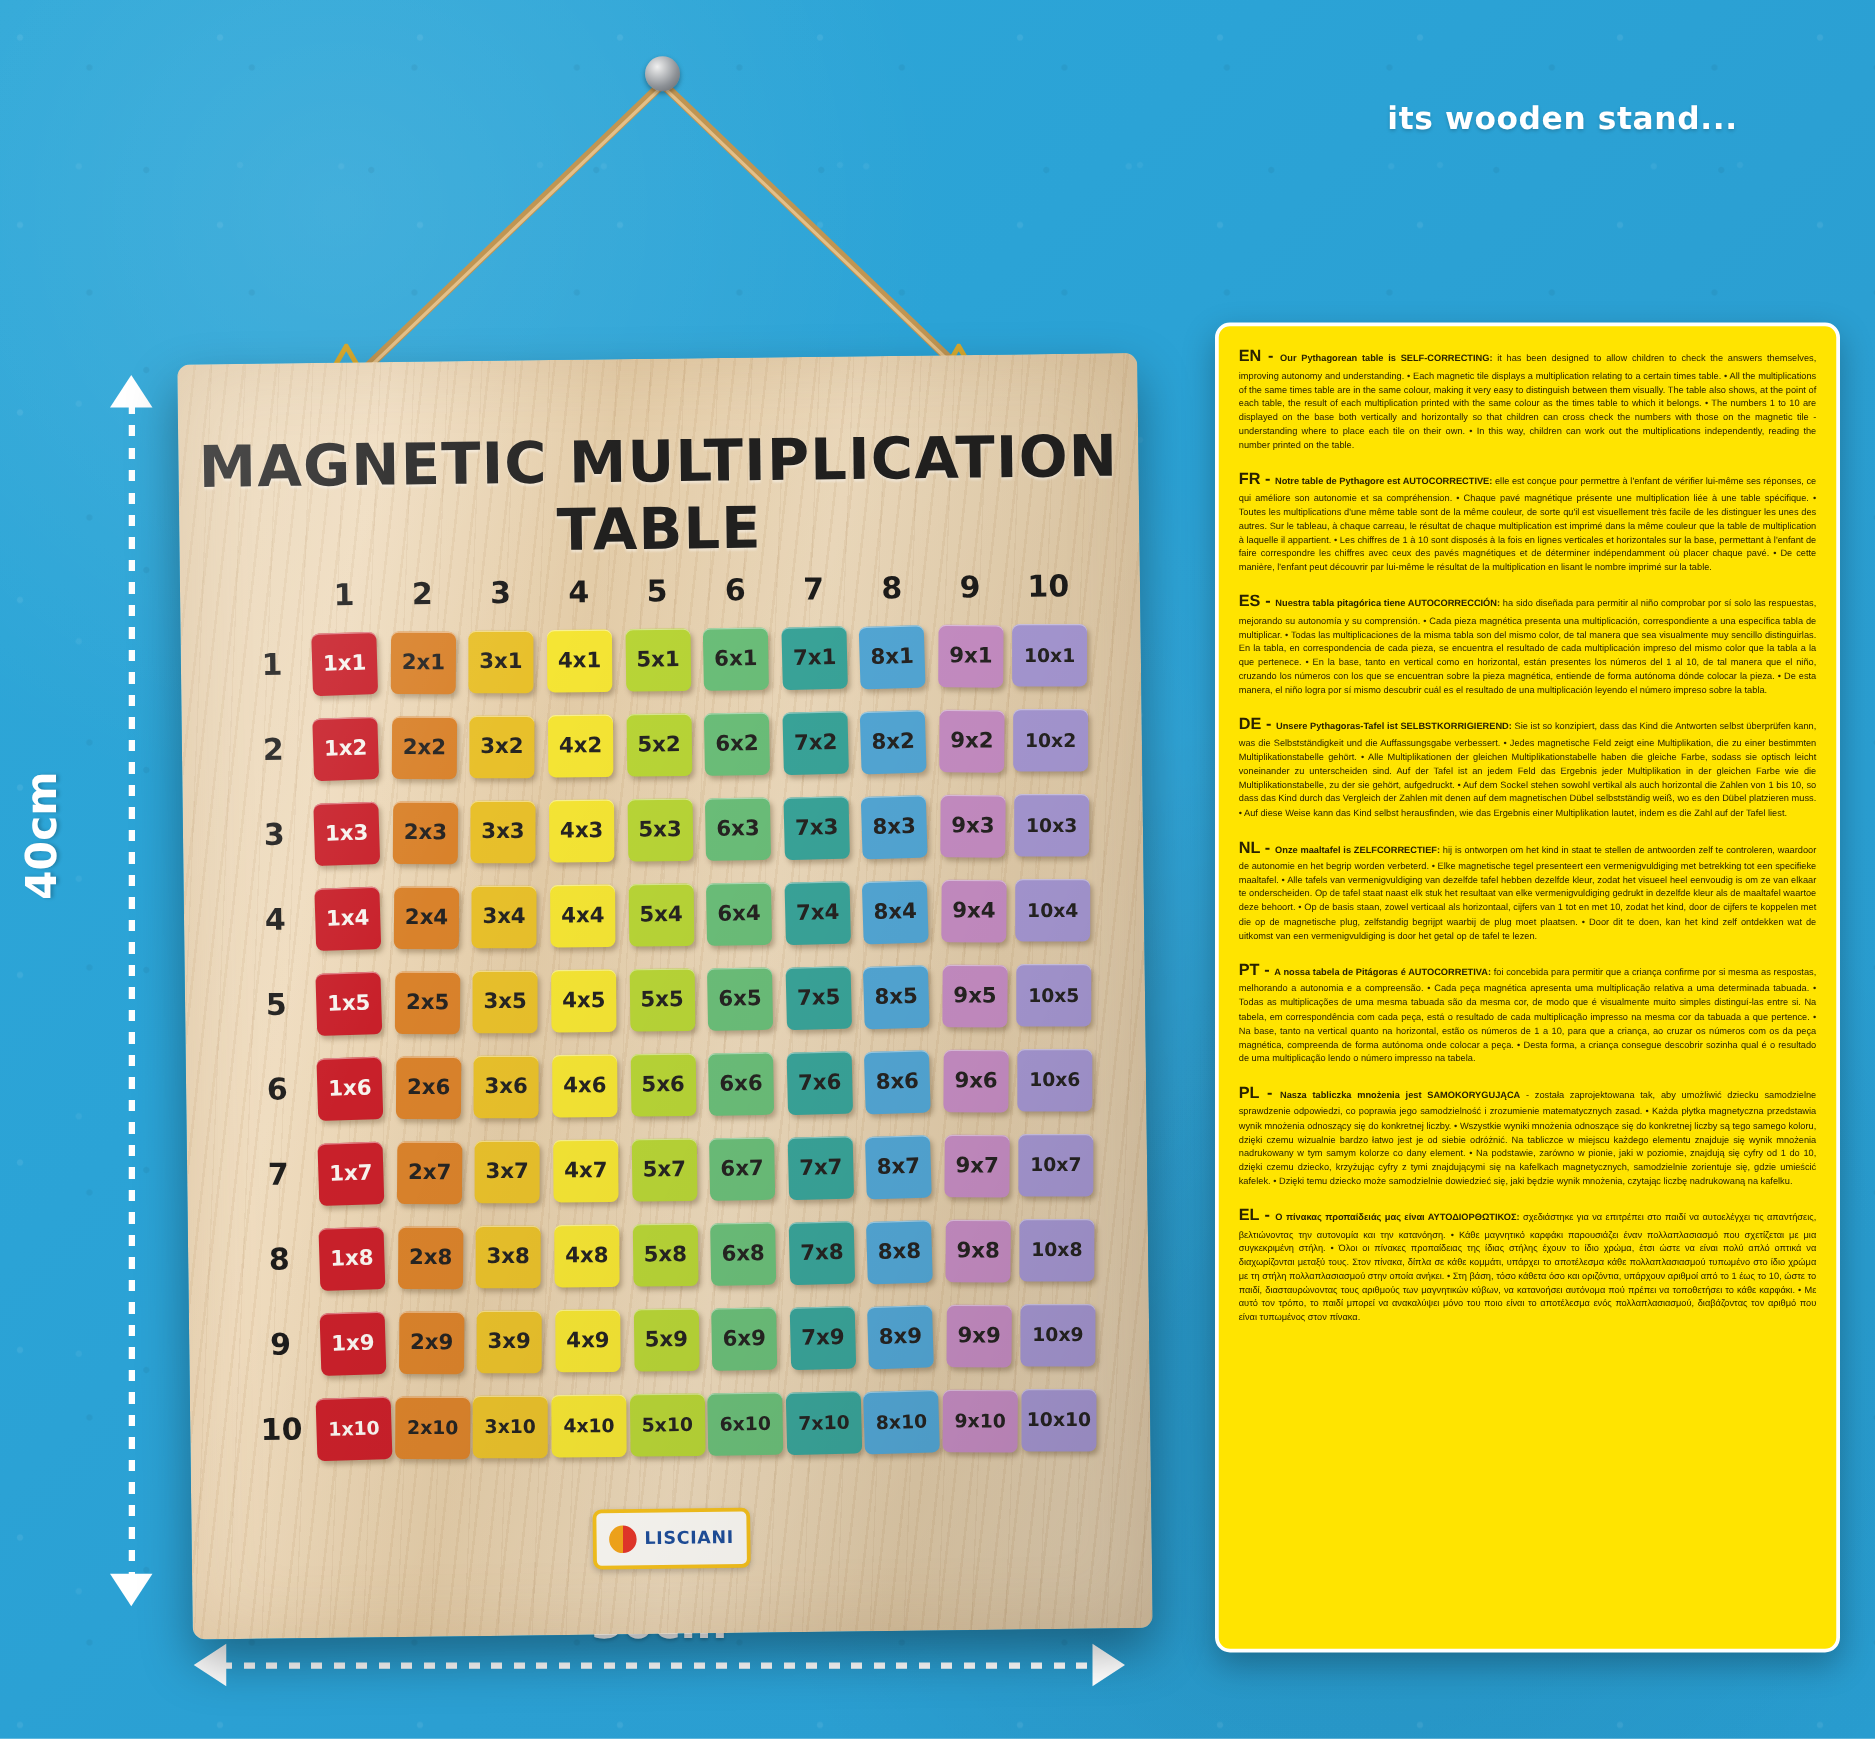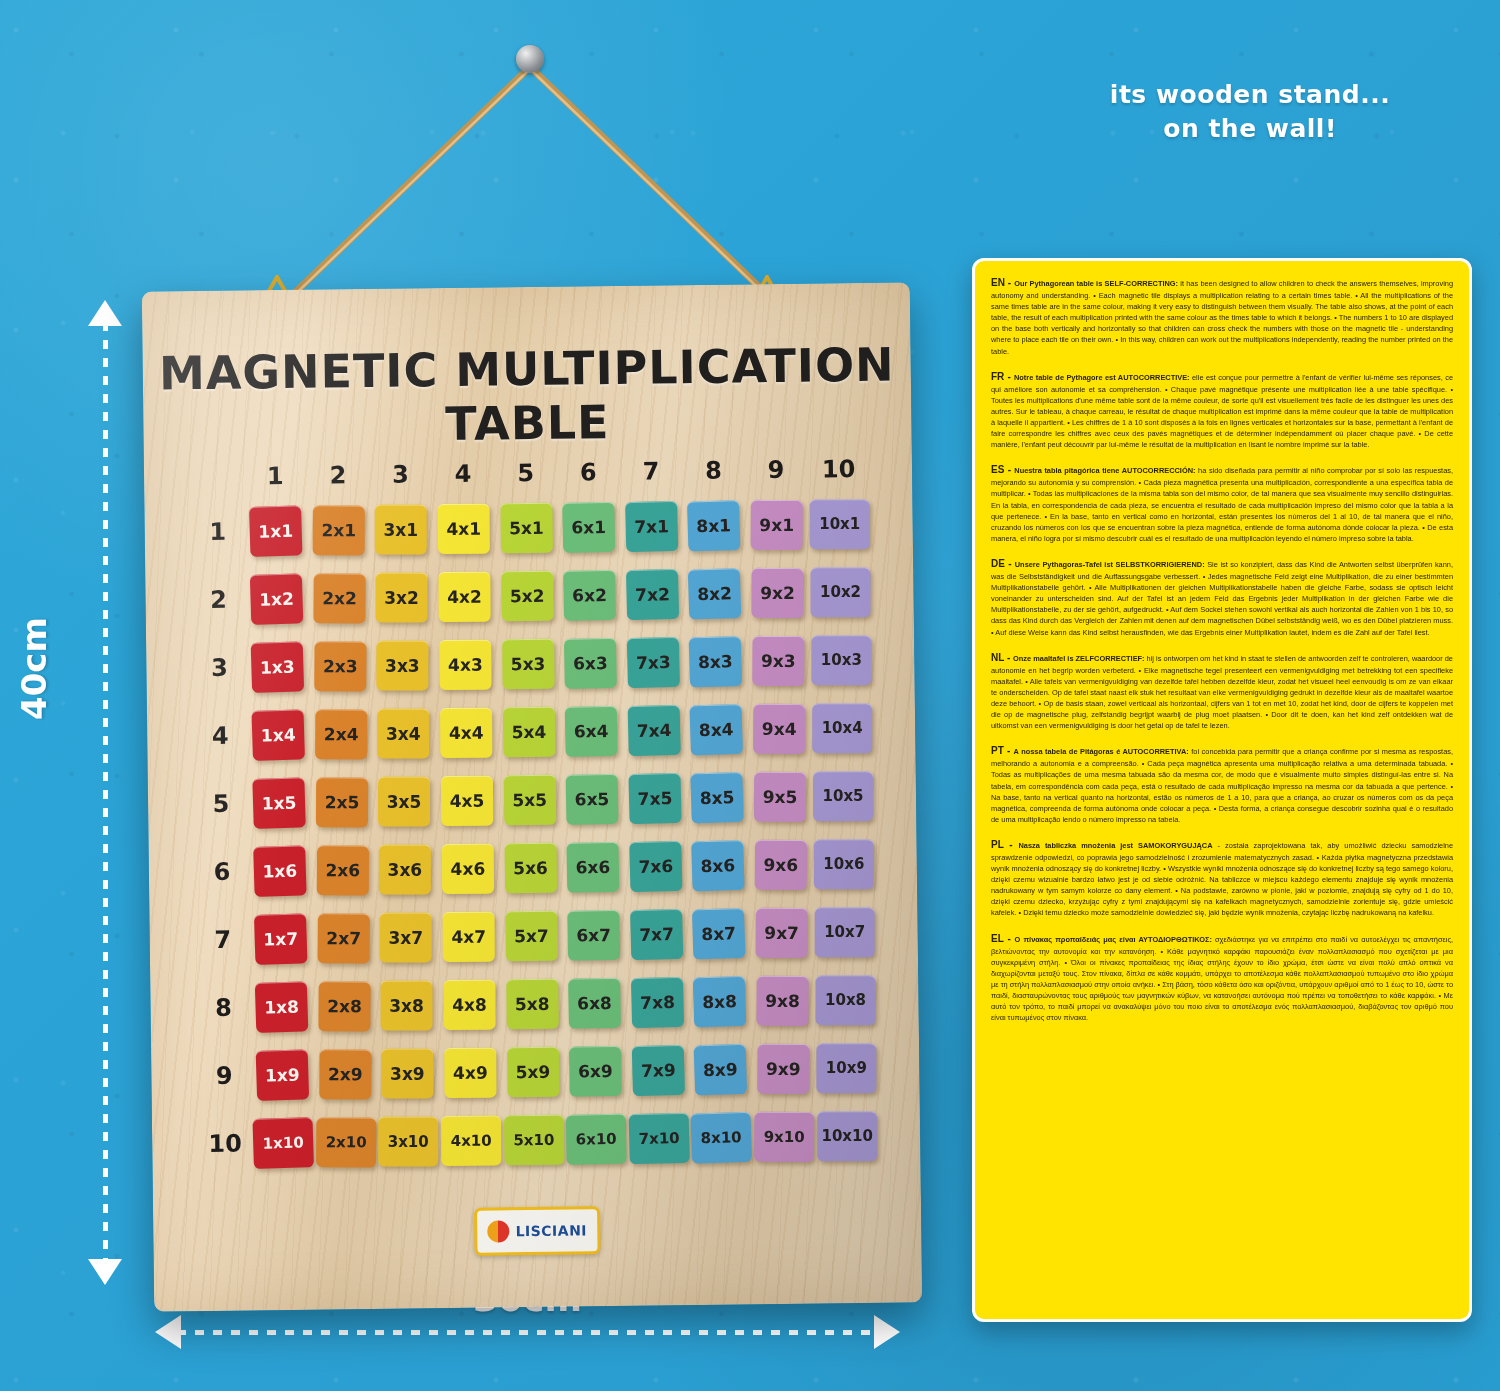--- a/index.html
+++ b/index.html
@@ -123,31 +123,30 @@
 
   
   .panel{
     position:absolute;left:972px;top:258px;width:500px;height:1064px;
     background:#ffe400;border:3px solid #fff;border-radius:12px;
     box-shadow:0 10px 26px rgba(0,0,0,.28);
     padding:14px 16px;box-sizing:border-box;overflow:hidden;
   }
   .para{font-family:"Liberation Sans",sans-serif;color:#2a2200;
     font-size:7.4px;line-height:1.5;text-align:justify;margin-bottom:12px;}
-  .para .lang{font-weight:bold;font-size:10px;}
+  .para .lang{font-weight:bold;font-size:13px;}
   .para .strong{font-weight:bold;}
 </style>
 </head>
 <body>
 
 <div class="wall-tex"></div>
 
 <div class="headline" id="headline">
     <div>its wooden stand...</div>
-    <div>on the wall!</div>
   </div>
 
 <div class="dim-v">
   <div class="ar-top"></div>
   <div class="bar"></div>
   <div class="ar-bot"></div>
 </div>
 <div class="dim-v-label">40cm</div>
 
 <div class="dim-h">

